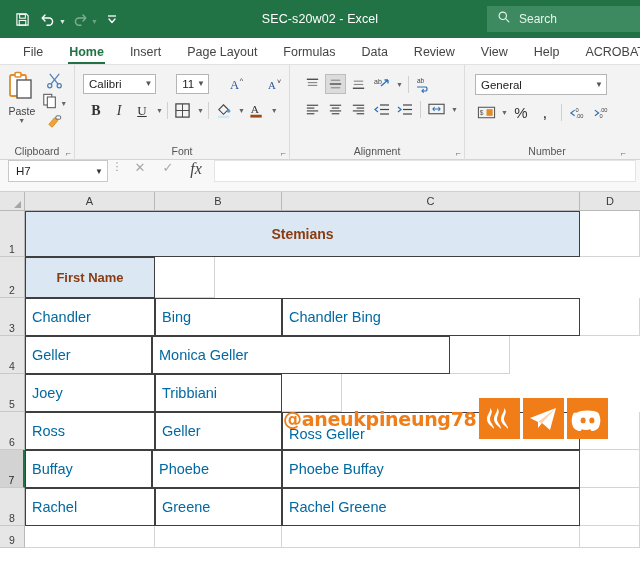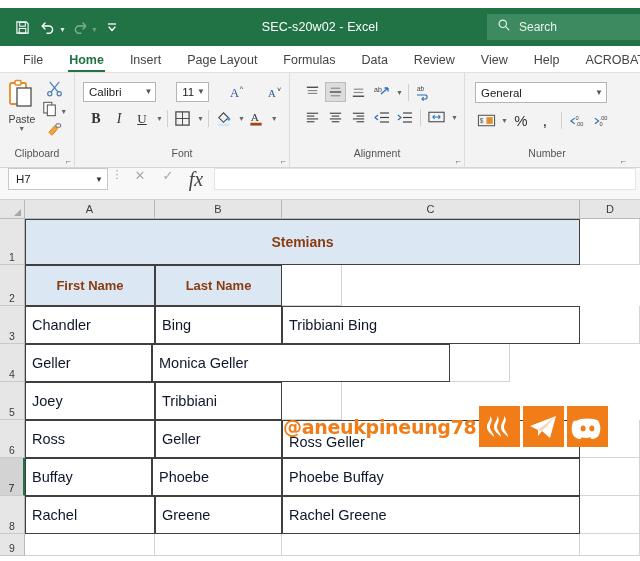--- a/index.html
+++ b/index.html
@@ -2,21 +2,21 @@
 <html><head>
 <meta charset="utf-8">
 <style>
   * { box-sizing: border-box; margin: 0; padding: 0; }
   html, body {
     width: 640px; height: 561px;
     font-family: "Liberation Sans", sans-serif;
     overflow: hidden;
     background: #fff;
   }
-  #app { position: relative; width: 640px; height: 474px; margin-top: 8px; }
+  #app { position: relative; width: 640px; height: 474px; }
 
   
   .titlebar {
     height: 38px; background: #217346;
     display: flex; align-items: center;
     position: relative;
   }
   .qat { display: flex; align-items: center; gap: 2px; padding-left: 10px; }
   .qat-btn {
     width: 24px; height: 24px;
@@ -60,21 +60,21 @@
 
   
   .ribbon {
     height: 95px; background: #f3f3f3;
     display: flex; border-bottom: 1px solid #d4d4d4;
     position: relative;
   }
   .rgroup { position: relative; height: 95px; padding: 4px 4px 0 4px; }
   .rgroup + .rgroup { border-left: 1px solid #dcdcdc; }
   .rgroup-label {
-    position: absolute; bottom: 9px; left: 0; right: 0;
+    position: absolute; bottom: 3px; left: 0; right: 0;
     text-align: center; font-size: 10.5px; color: #555;
   }
   .rgroup-launcher {
     position: absolute; bottom: 2px; right: 3px;
     font-size: 9px; color: #777;
   }
 
   
   .g-clip { width: 74px; display: flex; }
   .paste-col { width: 40px; display: flex; flex-direction: column; align-items: center; padding-top:2px;}
@@ -124,21 +124,21 @@
     border-bottom: 1px solid #d0d0d0; padding: 0 4px;
   }
   .namebox {
     width: 100px; height: 22px; background: #fff; border: 1px solid #c8c8c8;
     display: flex; align-items: center; justify-content: space-between;
     padding: 0 4px 0 7px; font-size: 11.5px; color: #222; margin-left: 4px;
   }
   .namebox .cc { font-size: 8px; color: #333; }
   .fb-dots { width: 18px; text-align: center; color: #999; font-size: 11px; letter-spacing: 0; }
   .fb-btn { width: 28px; text-align: center; color: #a8a8a8; font-size: 13px; }
-  .fb-fx { color: #444; font-style: italic; font-family: "Liberation Serif", serif; font-size: 20px; }
+  .fb-fx { color: #444; font-style: italic; font-family: "Liberation Serif", serif; font-size: 16px; }
   .fb-input { flex: 1; height: 22px; background: #fff; border: 1px solid #e4e4e4; margin-left: 4px; }
 
   
   .gridwrap { position: relative; height: 360px; background: #fff; overflow: hidden; }
   .colhead { display: flex; height: 19px; }
   .corner {
     width: 25px; height: 19px; background: #e6e6e6;
     border-right: 1px solid #b9b9b9; border-bottom: 1px solid #b9b9b9;
     position: relative;
   }
@@ -158,21 +158,21 @@
     width: 25px; background: #e6e6e6; border-right: 1px solid #b9b9b9;
     border-bottom: 1px solid #c9c9c9;
     display: flex; align-items: flex-end; justify-content: center;
     font-size: 10.5px; color: #3b3b3b; padding-bottom: 1px;
   }
   .rh.sel { background: #d3d3d3; color: #1a1a1a; border-right: 2px solid #217346; }
   .cells { position: relative; flex: 1; }
   .grow { display: flex; }
   .cell {
     border-right: 1px solid #d4d4d4; border-bottom: 1px solid #d4d4d4;
-    display: flex; align-items: center; font-size: 14.5px; color: #0f172a;
+    display: flex; align-items: center; font-size: 14.5px; color: #0369a1;
     padding-left: 6px; overflow: hidden; white-space: nowrap;
     background: #fff;
   }
   .cell.title-cell {
     background: #dbe8f3; color: #8a3b10; font-weight: bold; font-size: 14px;
     justify-content: center; padding-left: 0;
     border: 1px solid #3f3f3f; border-top: 1px solid #3f3f3f;
   }
   .cell.hdr {
     background: #dbe8f3; color: #8a3b10; font-weight: bold; font-size: 13px;
@@ -539,28 +539,27 @@
 
       <div class="cells">
 
         <div class="grow">
           <div class="cell title-cell" style="width:555px;height:46px">Stemians</div>
           <div class="cell blank" style="width:60px;height:46px"></div>
         </div>
 
         <div class="grow">
           <div class="cell hdr" style="width:130px;height:41px">First Name</div>
-          <div class="cell hdr" style="width:127px;height:41px">Last Name</div>
           <div class="cell blank" style="width:60px;height:41px"></div>
         </div>
 
         <div class="grow">
           <div class="cell data" style="width:130px;height:38px">Chandler</div>
           <div class="cell data" style="width:127px;height:38px">Bing</div>
-          <div class="cell data" style="width:298px;height:38px">Tribbiani Bing</div>
+          <div class="cell data" style="width:298px;height:38px">Chandler Bing</div>
           <div class="cell blank" style="width:60px;height:38px"></div>
         </div>
 
         <div class="grow">
           <div class="cell data" style="width:127px;height:38px">Geller</div>
           <div class="cell data" style="width:298px;height:38px">Monica Geller</div>
           <div class="cell blank" style="width:60px;height:38px"></div>
         </div>
 
         <div class="grow">

